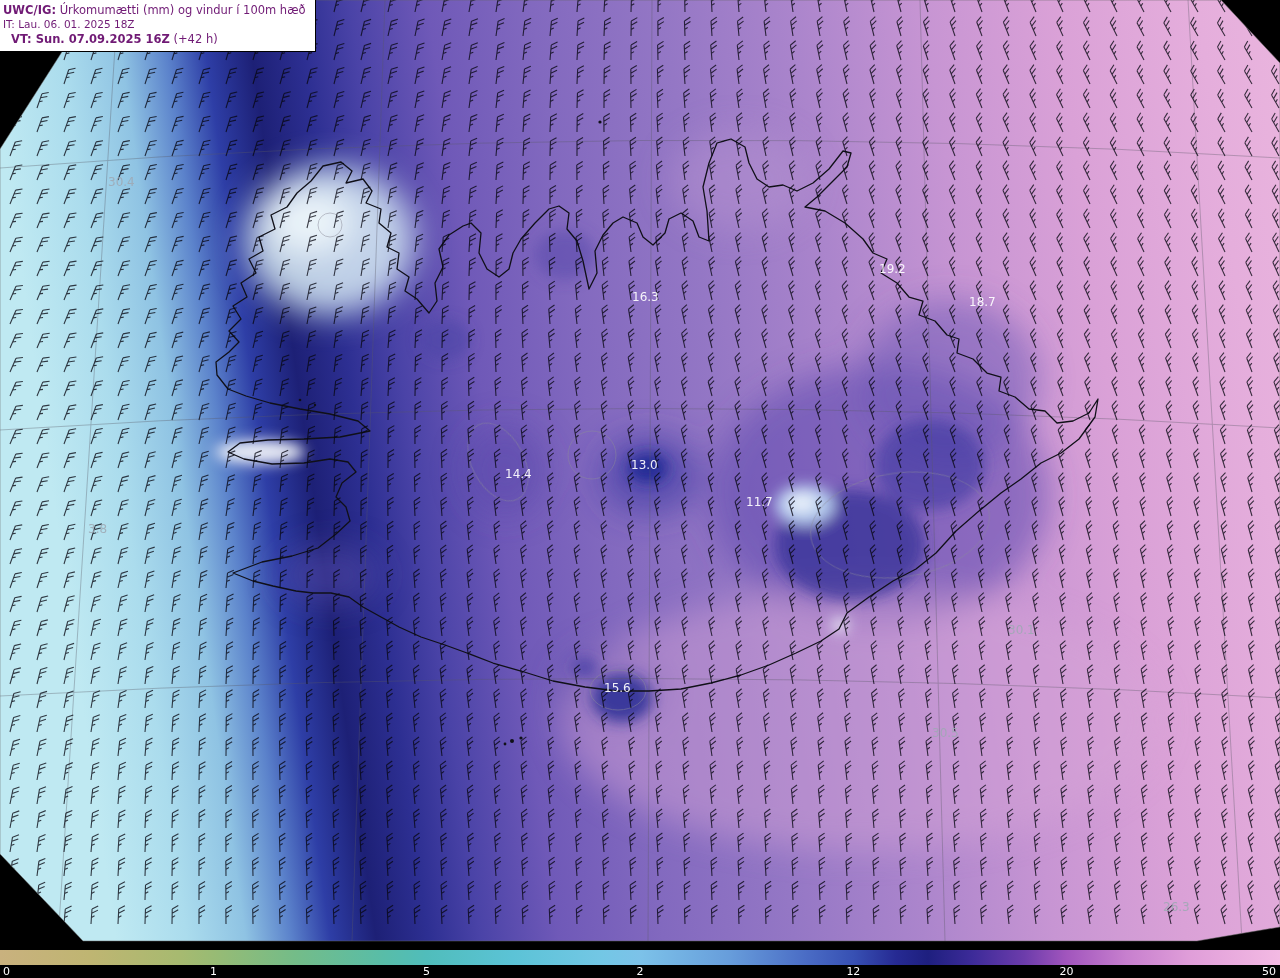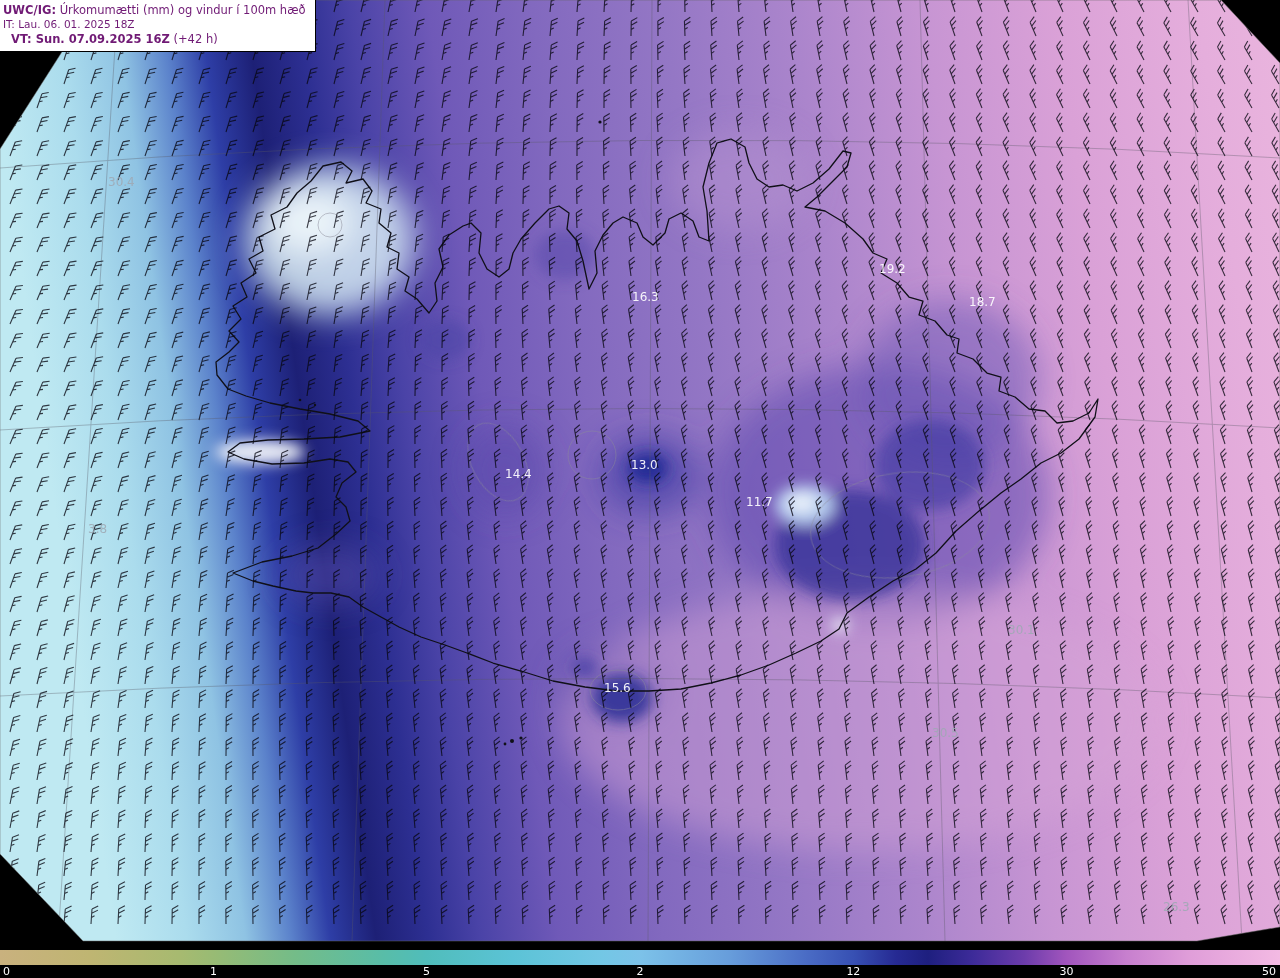--- a/index.html
+++ b/index.html
@@ -2030,18 +2030,18 @@
   </div>
 
   <div class="colorbar">
     <div class="bar" id="gradbar" style="background: linear-gradient(to right, rgb(201, 177, 126) 0%, rgb(191, 181, 114) 7%, rgb(167, 186, 112) 14%, rgb(152, 187, 116) 16.7%, rgb(116, 188, 136) 23%, rgb(88, 189, 168) 30%, rgb(80, 189, 187) 33.3%, rgb(91, 195, 214) 40%, rgb(115, 199, 229) 47%, rgb(124, 194, 233) 50%, rgb(103, 157, 219) 57%, rgb(74, 108, 197) 63%, rgb(55, 80, 179) 66.7%, rgb(38, 42, 147) 70%, rgb(30, 31, 127) 72.5%, rgb(61, 43, 153) 76%, rgb(108, 60, 171) 80%, rgb(161, 85, 189) 83.3%, rgb(199, 127, 206) 88%, rgb(224, 158, 217) 93%, rgb(243, 186, 227) 100%);"></div>
     <div class="ticks">
       <span class="tick t0">0</span>
       <span class="tick t1">1</span>
       <span class="tick t2">5</span>
       <span class="tick t3">2</span>
       <span class="tick t4">12</span>
-      <span class="tick t5">30</span>
+      <span class="tick t5">20</span>
       <span class="tick t6">50</span>
     </div>
   </div>
 
 </div>
 
 </body></html>

